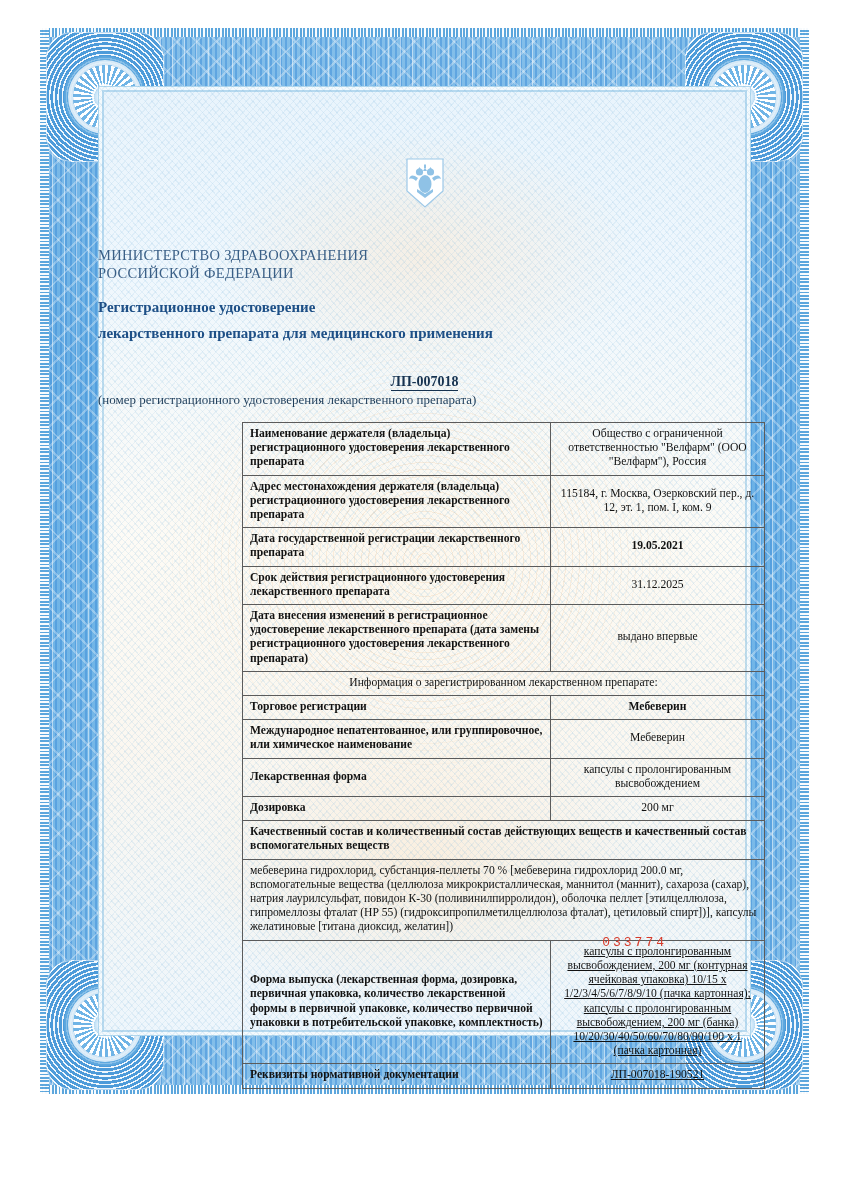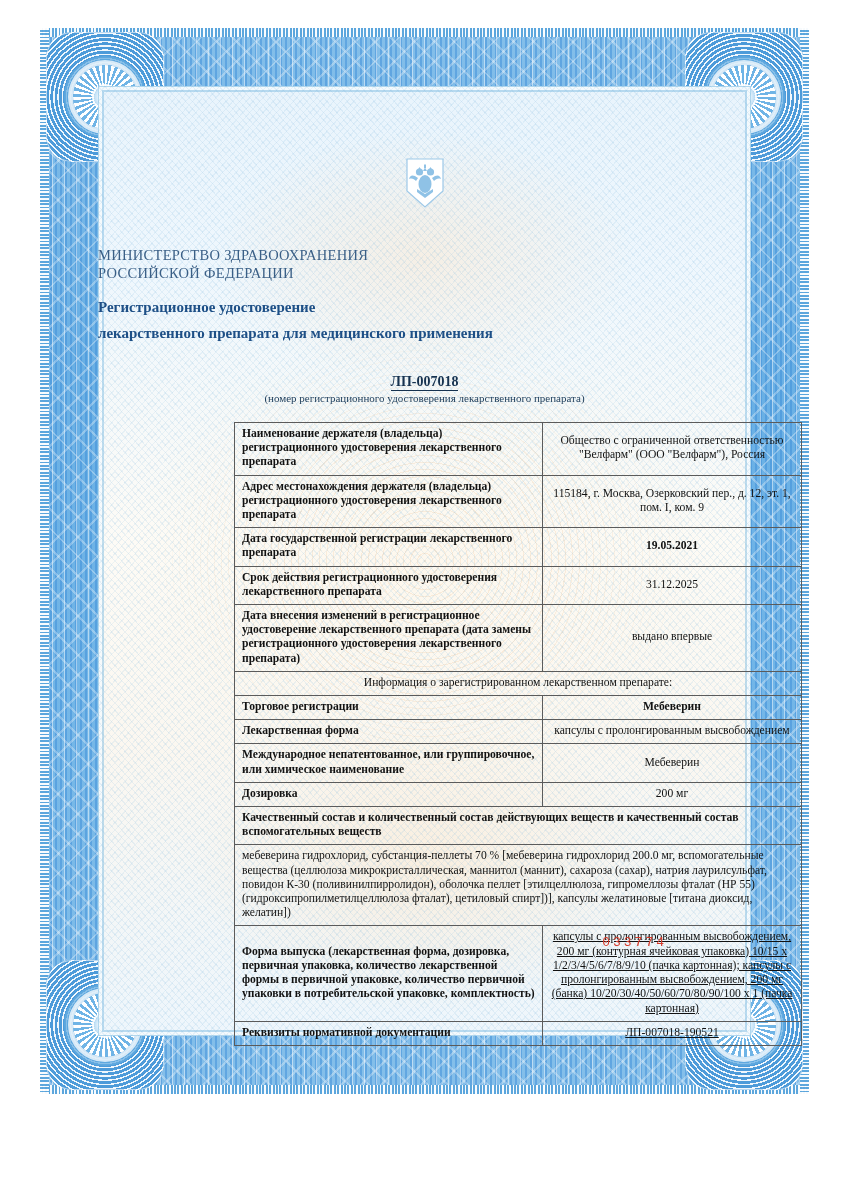--- a/index.html
+++ b/index.html
@@ -123,27 +123,27 @@
     position:absolute;left:0;right:0;top:208px;
     font-size:15px;line-height:26px;font-weight:bold;color:#1d4f86;
   }
 
   .reg-no{
     position:absolute;left:0;right:0;top:288px;text-align:center;
     font-size:14px;font-weight:bold;color:#16324f;
   }
   .reg-no span{border-bottom:1px solid #16324f;padding-bottom:1px;}
   .reg-no-cap{
-    position:absolute;left:0;right:0;top:306px;text-align:center;
-    font-size:11px;color:#1d3c59;
+    position:absolute;left:0;right:0;top:306px;text-align:left;
+    font-size:13px;color:#1d3c59;
   }
 
   
   table.cert{
-    position:absolute;left:136px;top:336px;width:568px;
+    position:absolute;left:144px;top:336px;width:523px;
     border-collapse:collapse;table-layout:fixed;
   }
   table.cert td{
     border:1px solid #5b5b5b;
     padding:4px 7px 5px;vertical-align:middle;
     font-size:11.6px;line-height:14.2px;color:#121212;
   }
   td.lbl{width:293px;font-weight:bold;}
   td.val{text-align:center;}
   td.val.bold{font-weight:bold;}
@@ -238,26 +238,26 @@
             <td class="val">выдано впервые</td>
           </tr>
           <tr>
             <td class="full" colspan="2">Информация о зарегистрированном лекарственном препарате:</td>
           </tr>
           <tr>
             <td class="lbl">Торговое регистрации</td>
             <td class="val bold">Мебеверин</td>
           </tr>
           <tr>
+            <td class="lbl">Международное непатентованное, или группировочное, или химическое наименование</td>
+            <td class="val">Мебеверин</td>
+          </tr>
+          <tr>
             <td class="lbl">Лекарственная форма</td>
             <td class="val">капсулы с пролонгированным высвобождением</td>
-          </tr>
-          <tr>
-            <td class="lbl">Международное непатентованное, или группировочное, или химическое наименование</td>
-            <td class="val">Мебеверин</td>
           </tr>
           <tr>
             <td class="lbl">Дозировка</td>
             <td class="val">200 мг</td>
           </tr>
           <tr>
             <td class="full hdr" colspan="2">Качественный состав и количественный состав действующих веществ и качественный состав вспомогательных веществ</td>
           </tr>
           <tr>
             <td class="body" colspan="2">мебеверина гидрохлорид, субстанция-пеллеты 70 % [мебеверина гидрохлорид 200.0 мг, вспомогательные вещества (целлюлоза микрокристаллическая, маннитол (маннит), сахароза (сахар), натрия лаурилсульфат, повидон К-30 (поливинилпирролидон), оболочка пеллет [этилцеллюлоза, гипромеллозы фталат (НР 55) (гидроксипропилметилцеллюлоза фталат), цетиловый спирт])], капсулы желатиновые [титана диоксид, желатин])</td>

